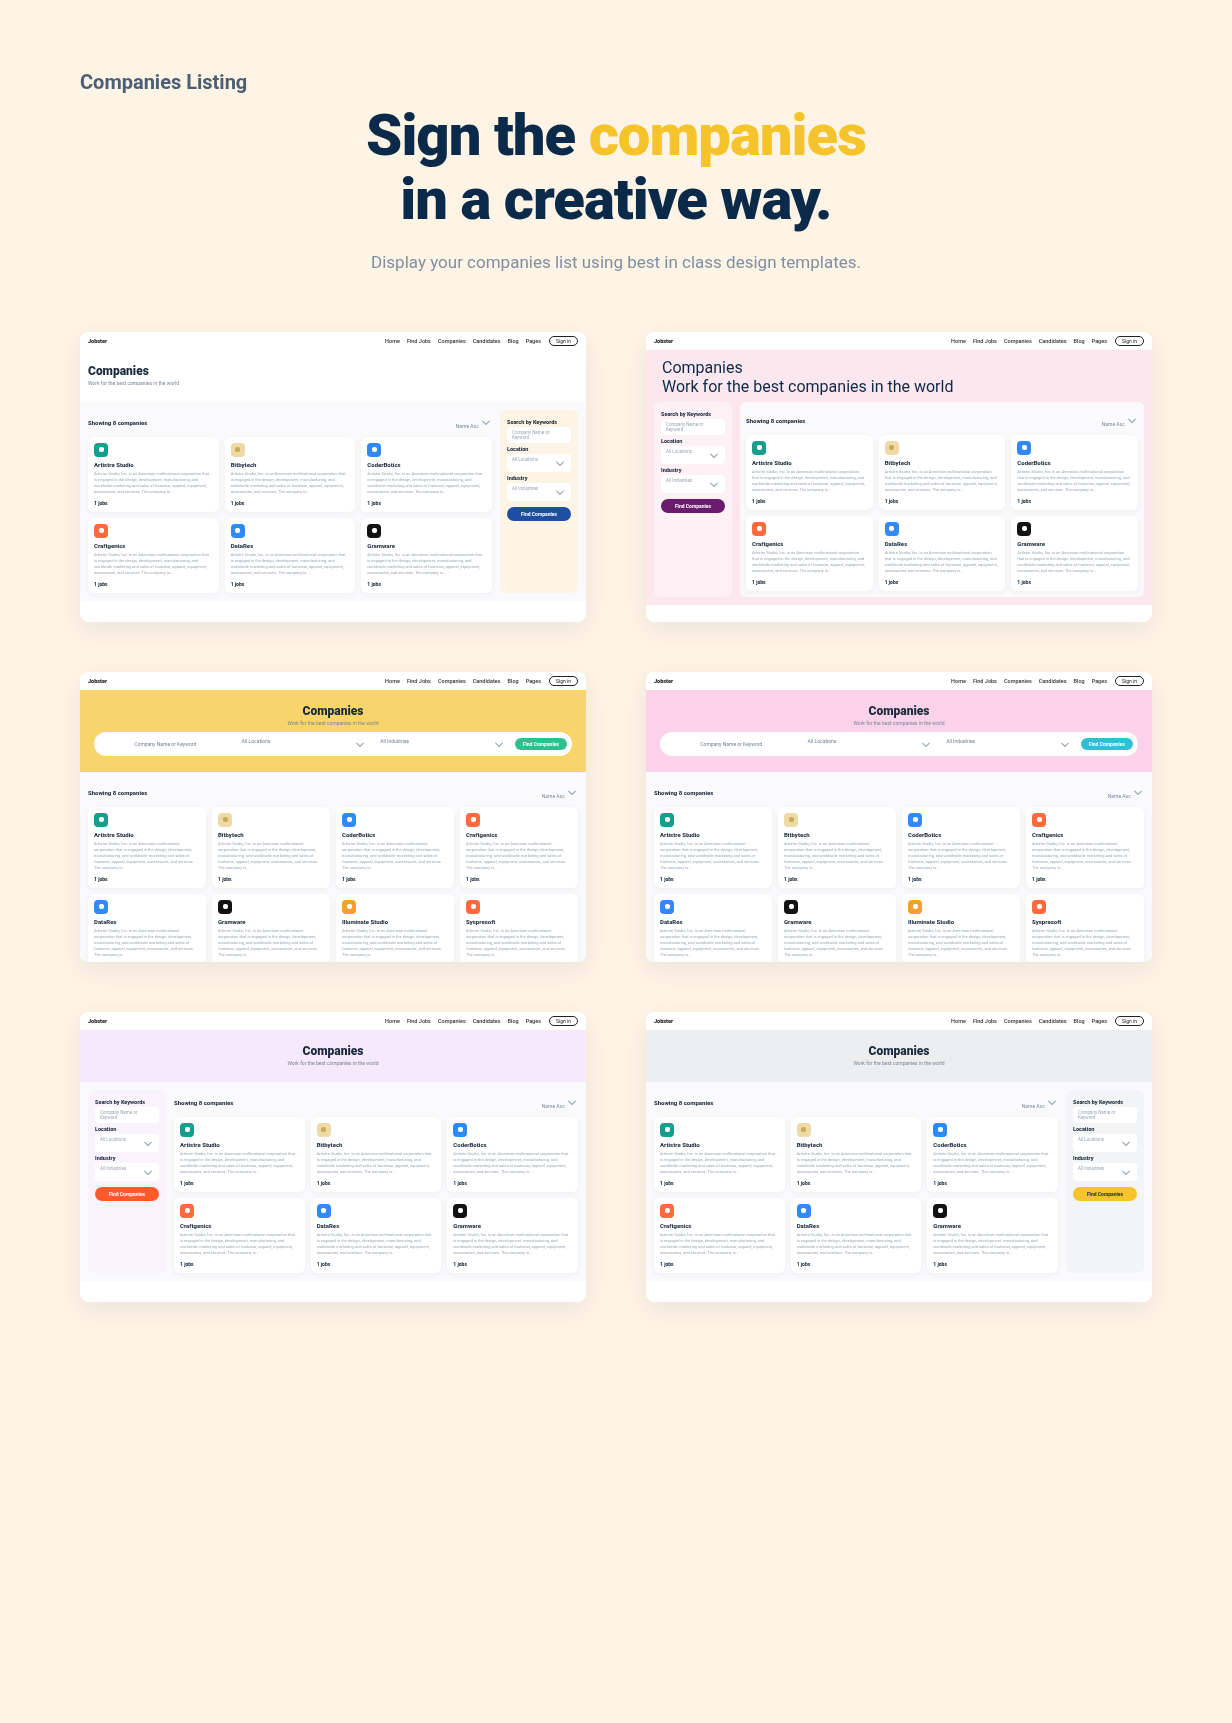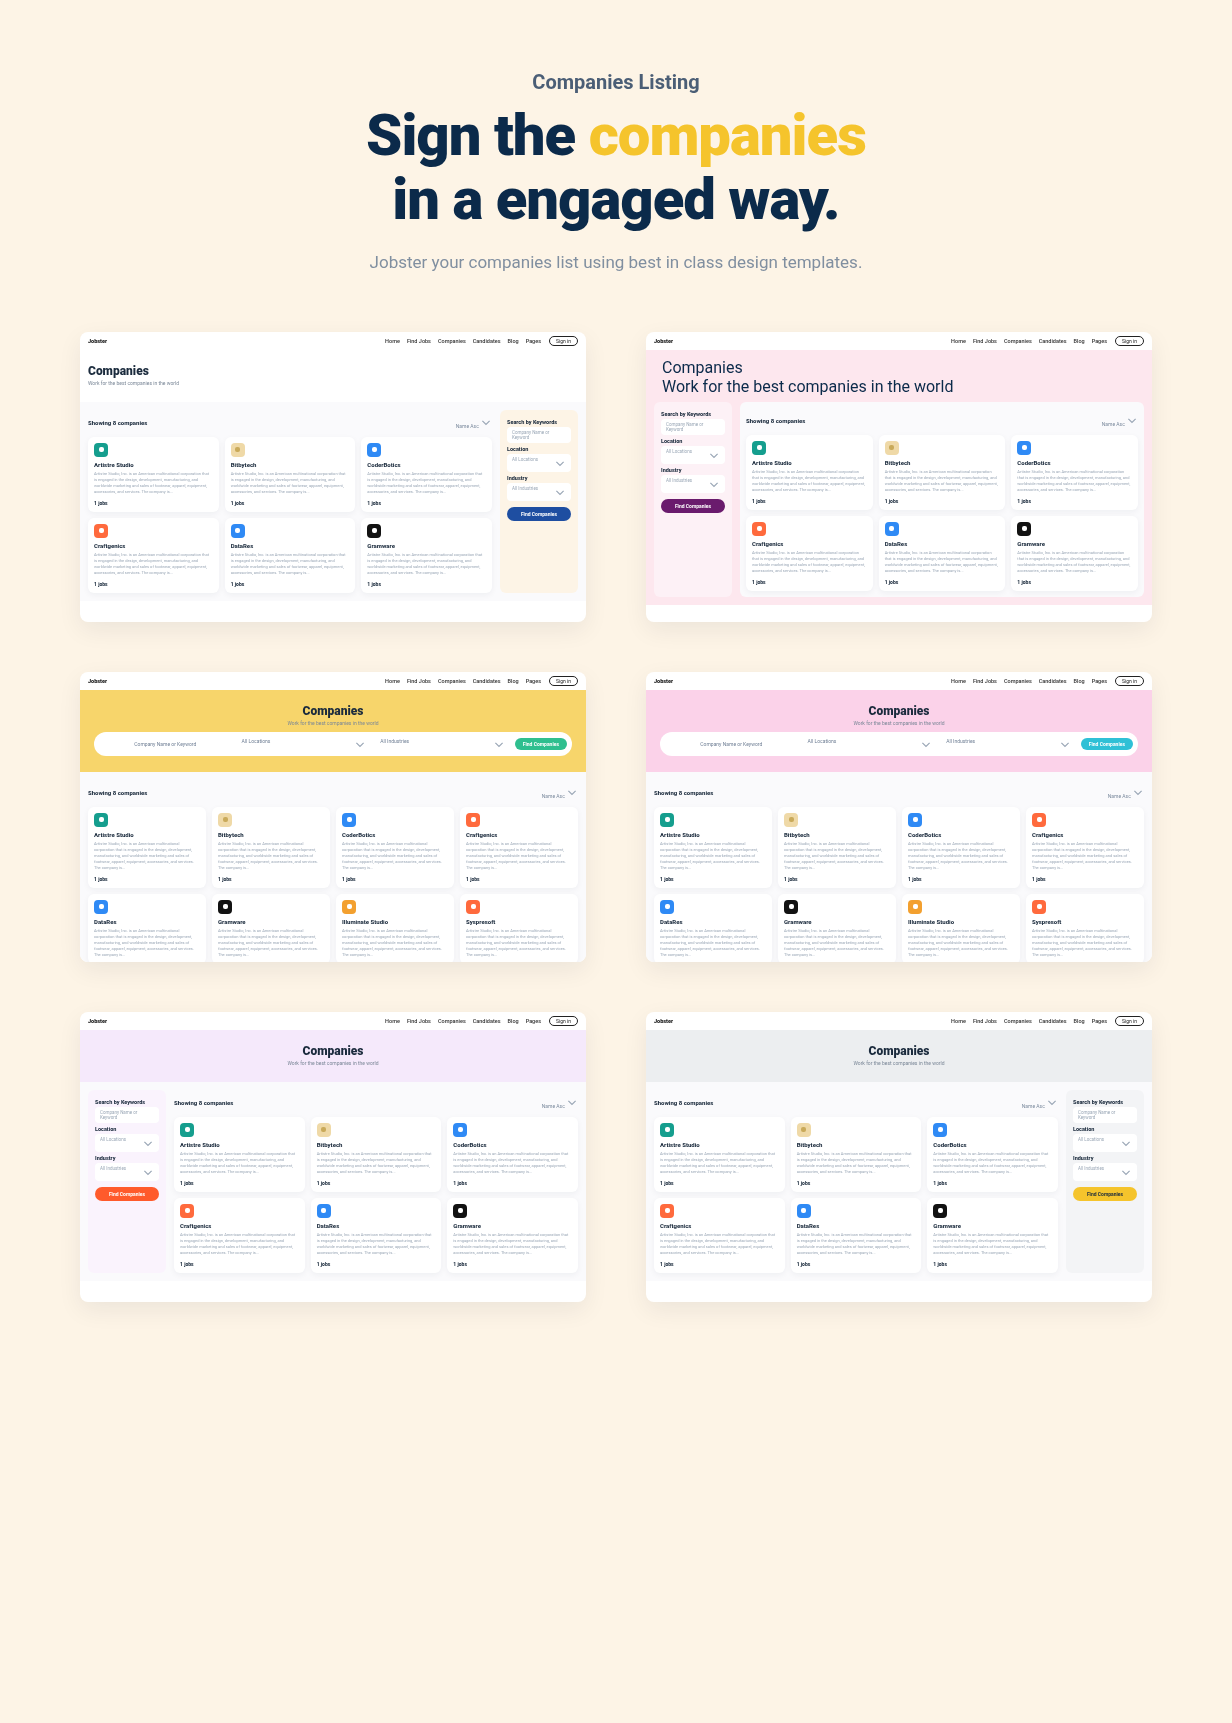--- a/index.html
+++ b/index.html
@@ -12,21 +12,21 @@
   }
   * { box-sizing:border-box; }
   body {
     margin:0; padding:0;
     background:var(--page-bg);
     font-family:-apple-system,BlinkMacSystemFont,"Segoe UI",Roboto,Helvetica,Arial,sans-serif;
     color:var(--navy);
     width:1232px;
   }
   .wrap { padding:70px 80px 100px; }
-  .eyebrow { text-align:center; font-weight:700; color:var(--slate); font-size:20px; margin-bottom:10px; }
+  .eyebrow { text-align:left; font-weight:700; color:var(--slate); font-size:20px; margin-bottom:10px; }
   h1.hero {
     text-align:center; font-size:58px; font-weight:900; line-height:1.1;
     margin:0 0 20px; letter-spacing:-1px;
   }
   h1.hero .accent { color:var(--yellow); }
   .subtitle { text-align:center; color:var(--muted); font-size:17px; margin-bottom:60px; }
 
   .grid2 {
     display:grid; grid-template-columns:1fr 1fr; gap:50px 60px;
   }
@@ -92,23 +92,23 @@
 
   svg.chev { width:12px; height:12px; }
 </style>
 </head>
 <body>
 
 <div class="wrap">
   <div class="eyebrow">Companies Listing</div>
   <h1 class="hero">
     <span>Sign the </span><span class="accent">companies</span><br>
-    <span> in a engaged way.</span>
+    <span> in a creative way.</span>
   </h1>
-  <div class="subtitle">Jobster your companies list using best in class design templates.</div>
+  <div class="subtitle">Display your companies list using best in class design templates.</div>
 
   <div class="grid2" id="previews">
       <div class="preview">
     <div class="mini-head">
     <span class="logo">Jobster</span>
     <nav>
             <span>Home</span>
             <span>Find Jobs</span>
             <span>Companies</span>
             <span>Candidates</span>

